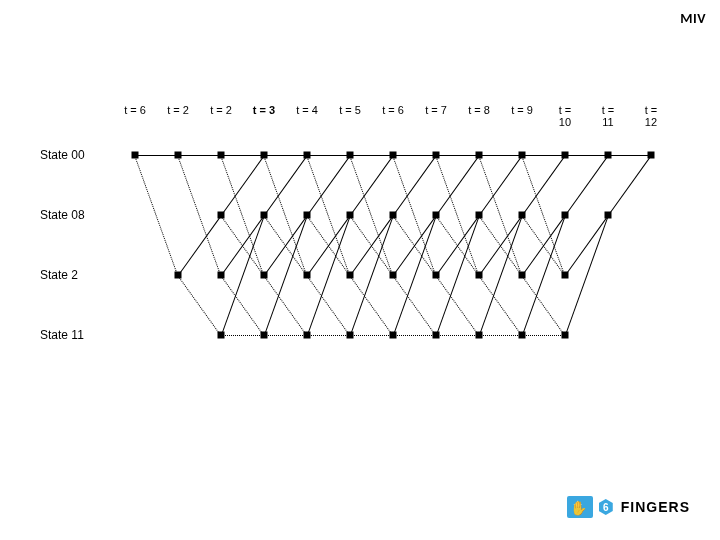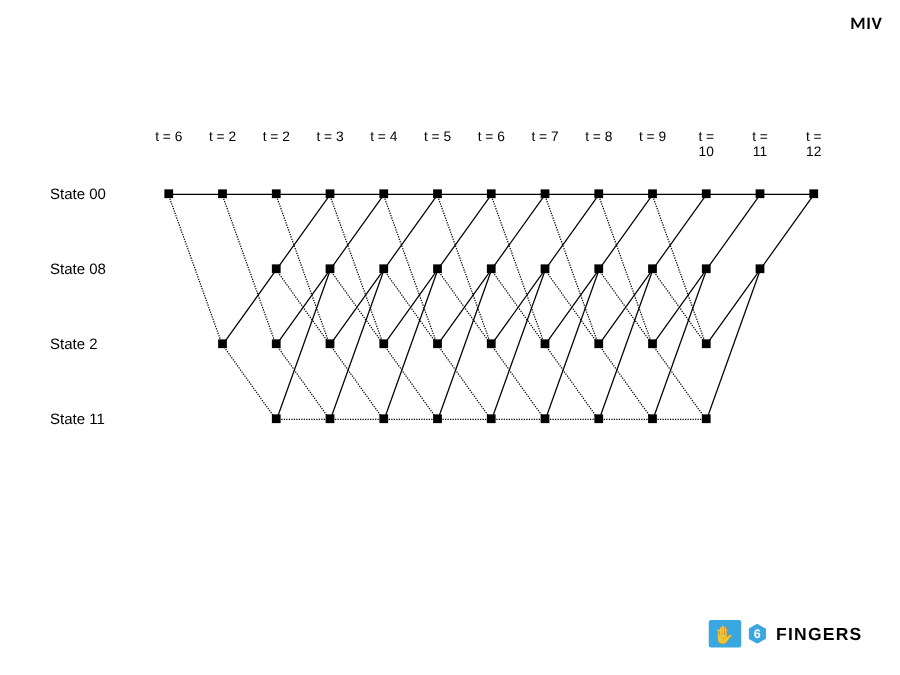--- a/index.html
+++ b/index.html
@@ -90,21 +90,21 @@
 <div class="slide">
   <div class="corner">MIV</div>
   <div class="diagram" id="diagram">
       <div class="state-label" style="left: 0px; top: 38px;">State 00</div>
       <div class="state-label" style="left: 0px; top: 98px;">State 08</div>
       <div class="state-label" style="left: 0px; top: 158px;">State 2</div>
       <div class="state-label" style="left: 0px; top: 218px;">State 11</div>
       <div class="time-label" style="left: 95px; top: -5px;">t = 6</div>
       <div class="time-label" style="left: 138px; top: -5px;">t = 2</div>
       <div class="time-label" style="left: 181px; top: -5px;">t = 2</div>
-      <div class="time-label" style="left: 224px; top: -5px;">t = 3</div>
+      <div class="time-label" style="left: 224px; top: -5px; font-weight: bold;">t = 3</div>
       <div class="time-label" style="left: 267px; top: -5px;">t = 4</div>
       <div class="time-label" style="left: 310px; top: -5px;">t = 5</div>
       <div class="time-label" style="left: 353px; top: -5px;">t = 6</div>
       <div class="time-label" style="left: 396px; top: -5px;">t = 7</div>
       <div class="time-label" style="left: 439px; top: -5px;">t = 8</div>
       <div class="time-label" style="left: 482px; top: -5px;">t = 9</div>
       <div class="time-label" style="left: 525px; top: -5px;">t =<br>10</div>
       <div class="time-label" style="left: 568px; top: -5px;">t =<br>11</div>
       <div class="time-label" style="left: 611px; top: -5px;">t =<br>12</div>
       <div class="edge edge-solid" style="left: 95px; top: 45px; width: 43px; transform: rotate(0deg);"></div>

